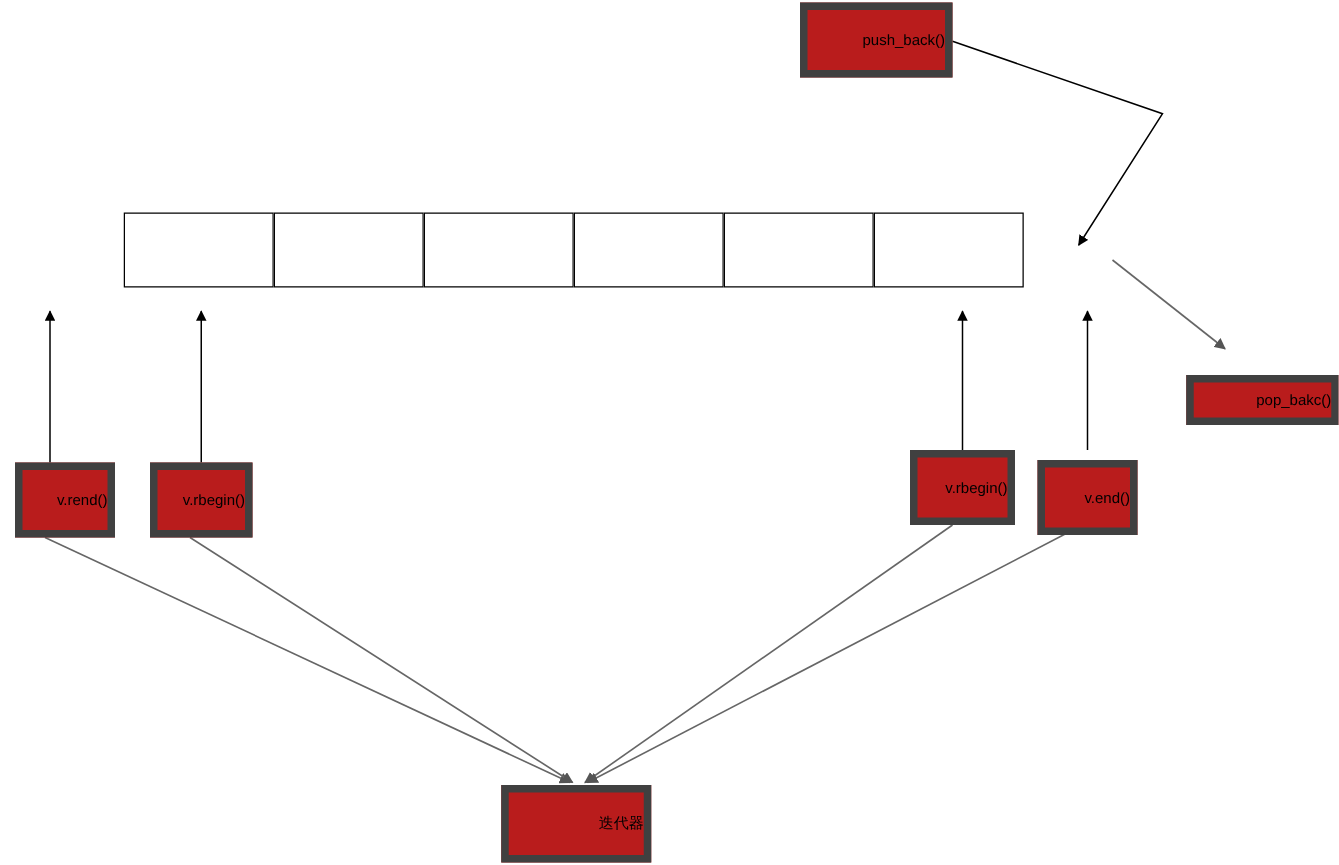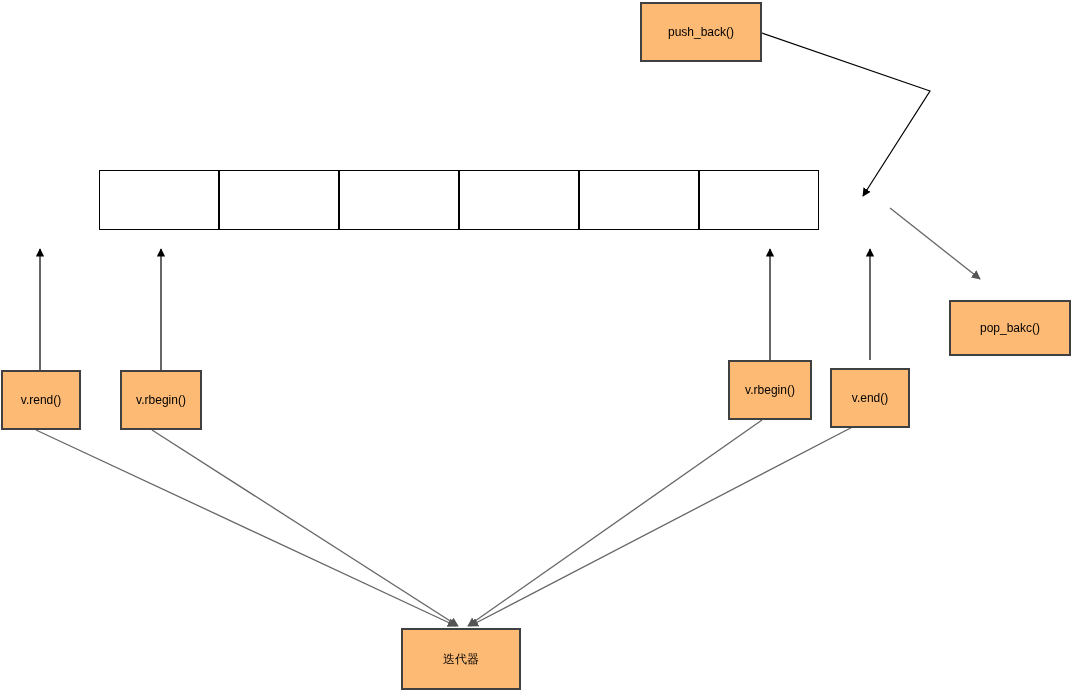--- a/index.html
+++ b/index.html
@@ -22,42 +22,42 @@
     position: absolute;
     left: 0;
     top: 0;
     width: 1071px;
     height: 692px;
     pointer-events: none;
   }
   .node {
     position: absolute;
     box-sizing: border-box;
-    background: #fdba74;
-    border: 2px solid #404040;
+    background: #b91c1c;
+    border: 6px solid #404040;
     display: flex;
     align-items: center;
-    justify-content: center;
+    justify-content: flex-end;
     font-size: 12px;
     line-height: 1.25;
     color: #000000;
     text-align: center;
     white-space: nowrap;
   }
   .node-label {
     display: block;
   }
   .cell {
     position: absolute;
     box-sizing: border-box;
     background: #ffffff;
     border: 1px solid #000000;
   }
   .cjk {
-    font-family: Liberation Serif, serif;
+    font-family: Liberation Mono, monospace;
   }
 </style>
 </head>
 <body>
 
 <div id="canvas">
 
   <svg id="edges" viewBox="0 0 1071 692" width="1071" height="692" xmlns="http://www.w3.org/2000/svg">
     <defs>
       <marker id="arrow-black" viewBox="0 0 10 10" refX="9" refY="5" markerWidth="7" markerHeight="7" orient="auto-start-reverse">
@@ -86,24 +86,24 @@
       <div class="cell" style="left: 219px; top: 170px; width: 120px; height: 60px;"></div>
       <div class="cell" style="left: 339px; top: 170px; width: 120px; height: 60px;"></div>
       <div class="cell" style="left: 459px; top: 170px; width: 120px; height: 60px;"></div>
       <div class="cell" style="left: 579px; top: 170px; width: 120px; height: 60px;"></div>
       <div class="cell" style="left: 699px; top: 170px; width: 120px; height: 60px;"></div>
     </div>
   <div id="node-layer">
       <div class="node" style="left: 640px; top: 2px; width: 122px; height: 60px;">
         <span class="node-label">push_back()</span>
       </div>
-      <div class="node" style="left: 949px; top: 300px; width: 122px; height: 56px;">
+      <div class="node" style="left: 949px; top: 300px; width: 122px; height: 40px;">
         <span class="node-label">pop_bakc()</span>
       </div>
-      <div class="node" style="left: 1px; top: 370px; width: 80px; height: 60px;">
+      <div class="node" style="left: 12px; top: 370px; width: 80px; height: 60px;">
         <span class="node-label">v.rend()</span>
       </div>
       <div class="node" style="left: 120px; top: 370px; width: 82px; height: 60px;">
         <span class="node-label">v.rbegin()</span>
       </div>
       <div class="node" style="left: 728px; top: 360px; width: 84px; height: 60px;">
         <span class="node-label">v.rbegin()</span>
       </div>
       <div class="node" style="left: 830px; top: 368px; width: 80px; height: 60px;">
         <span class="node-label">v.end()</span>

